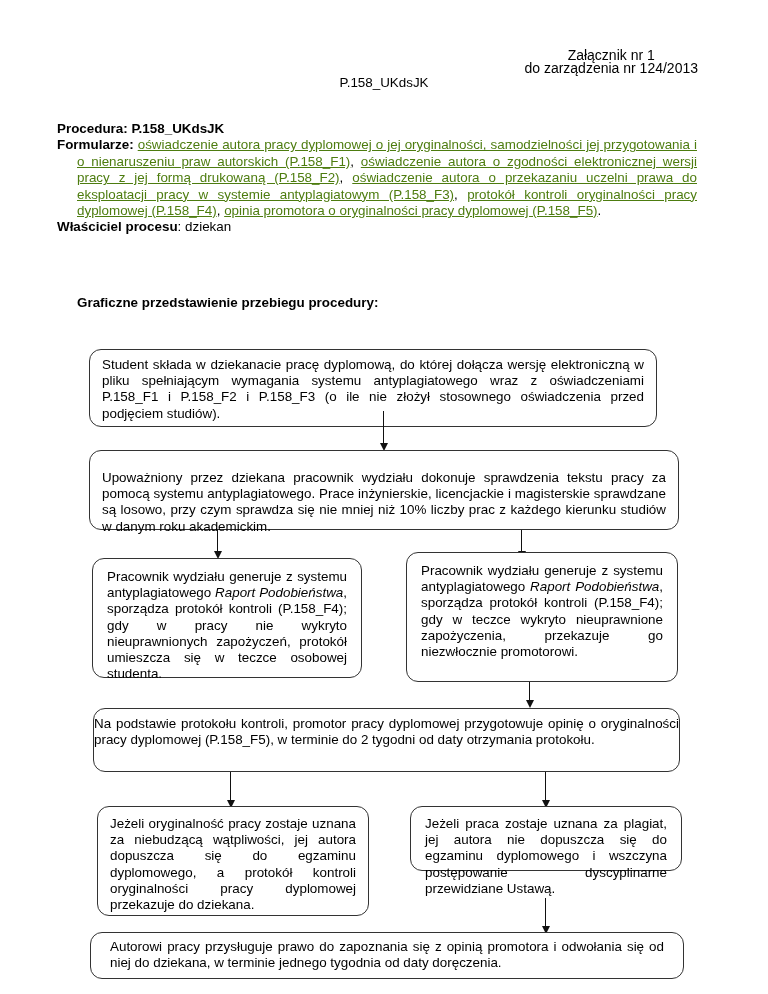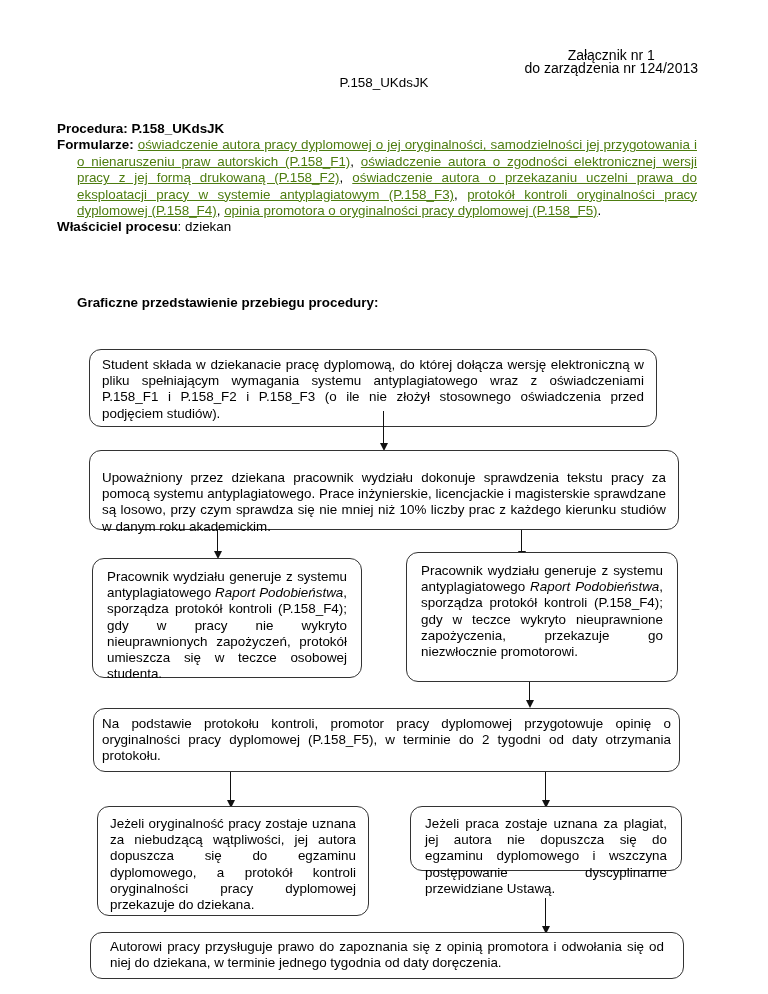--- a/index.html
+++ b/index.html
@@ -63,21 +63,21 @@
 <div class="box" style="left:92px; top:558px; width:270px; height:120px; padding:10px 14px;">
   <p><span>Pracownik wydziału generuje z systemu antyplagiatowego </span><i>Raport Podobieństwa</i><span>, sporządza protokół kontroli (P.158_F4); gdy w pracy nie wykryto nieuprawnionych zapożyczeń, protokół umieszcza się w teczce osobowej studenta.</span></p>
 </div>
 
 <div class="box" style="left:406px; top:552px; width:272px; height:130px; padding:10px 14px;">
   <p><span>Pracownik wydziału generuje z systemu antyplagiatowego </span><i>Raport Podobieństwa</i><span>, sporządza protokół kontroli (P.158_F4); gdy w teczce wykryto nieuprawnione zapożyczenia, przekazuje go niezwłocznie promotorowi.</span></p>
 </div>
 <div class="vline" style="left:529px; top:682px; height:20px;"></div>
 <div class="arrowhead" style="left:526px; top:700px;"></div>
 
-<div class="box" style="left:93px; top:708px; width:587px; height:64px; padding:7px 8px;">
+<div class="box" style="left:93px; top:708px; width:587px; height:64px; padding:7px 0;">
   <p>Na podstawie protokołu kontroli, promotor pracy dyplomowej przygotowuje opinię o oryginalności pracy dyplomowej (P.158_F5), w terminie do 2 tygodni od daty otrzymania protokołu.</p>
 </div>
 <div class="vline" style="left:230px; top:772px; height:30px;"></div>
 <div class="arrowhead" style="left:227px; top:800px;"></div>
 <div class="vline" style="left:545px; top:772px; height:30px;"></div>
 <div class="arrowhead" style="left:542px; top:800px;"></div>
 
 <div class="box" style="left:97px; top:806px; width:272px; height:110px; padding:9px 12px;">
   <p>Jeżeli oryginalność pracy zostaje uznana za niebudzącą wątpliwości, jej autora dopuszcza się do egzaminu dyplomowego, a protokół kontroli oryginalności pracy dyplomowej przekazuje do dziekana.</p>
 </div>

